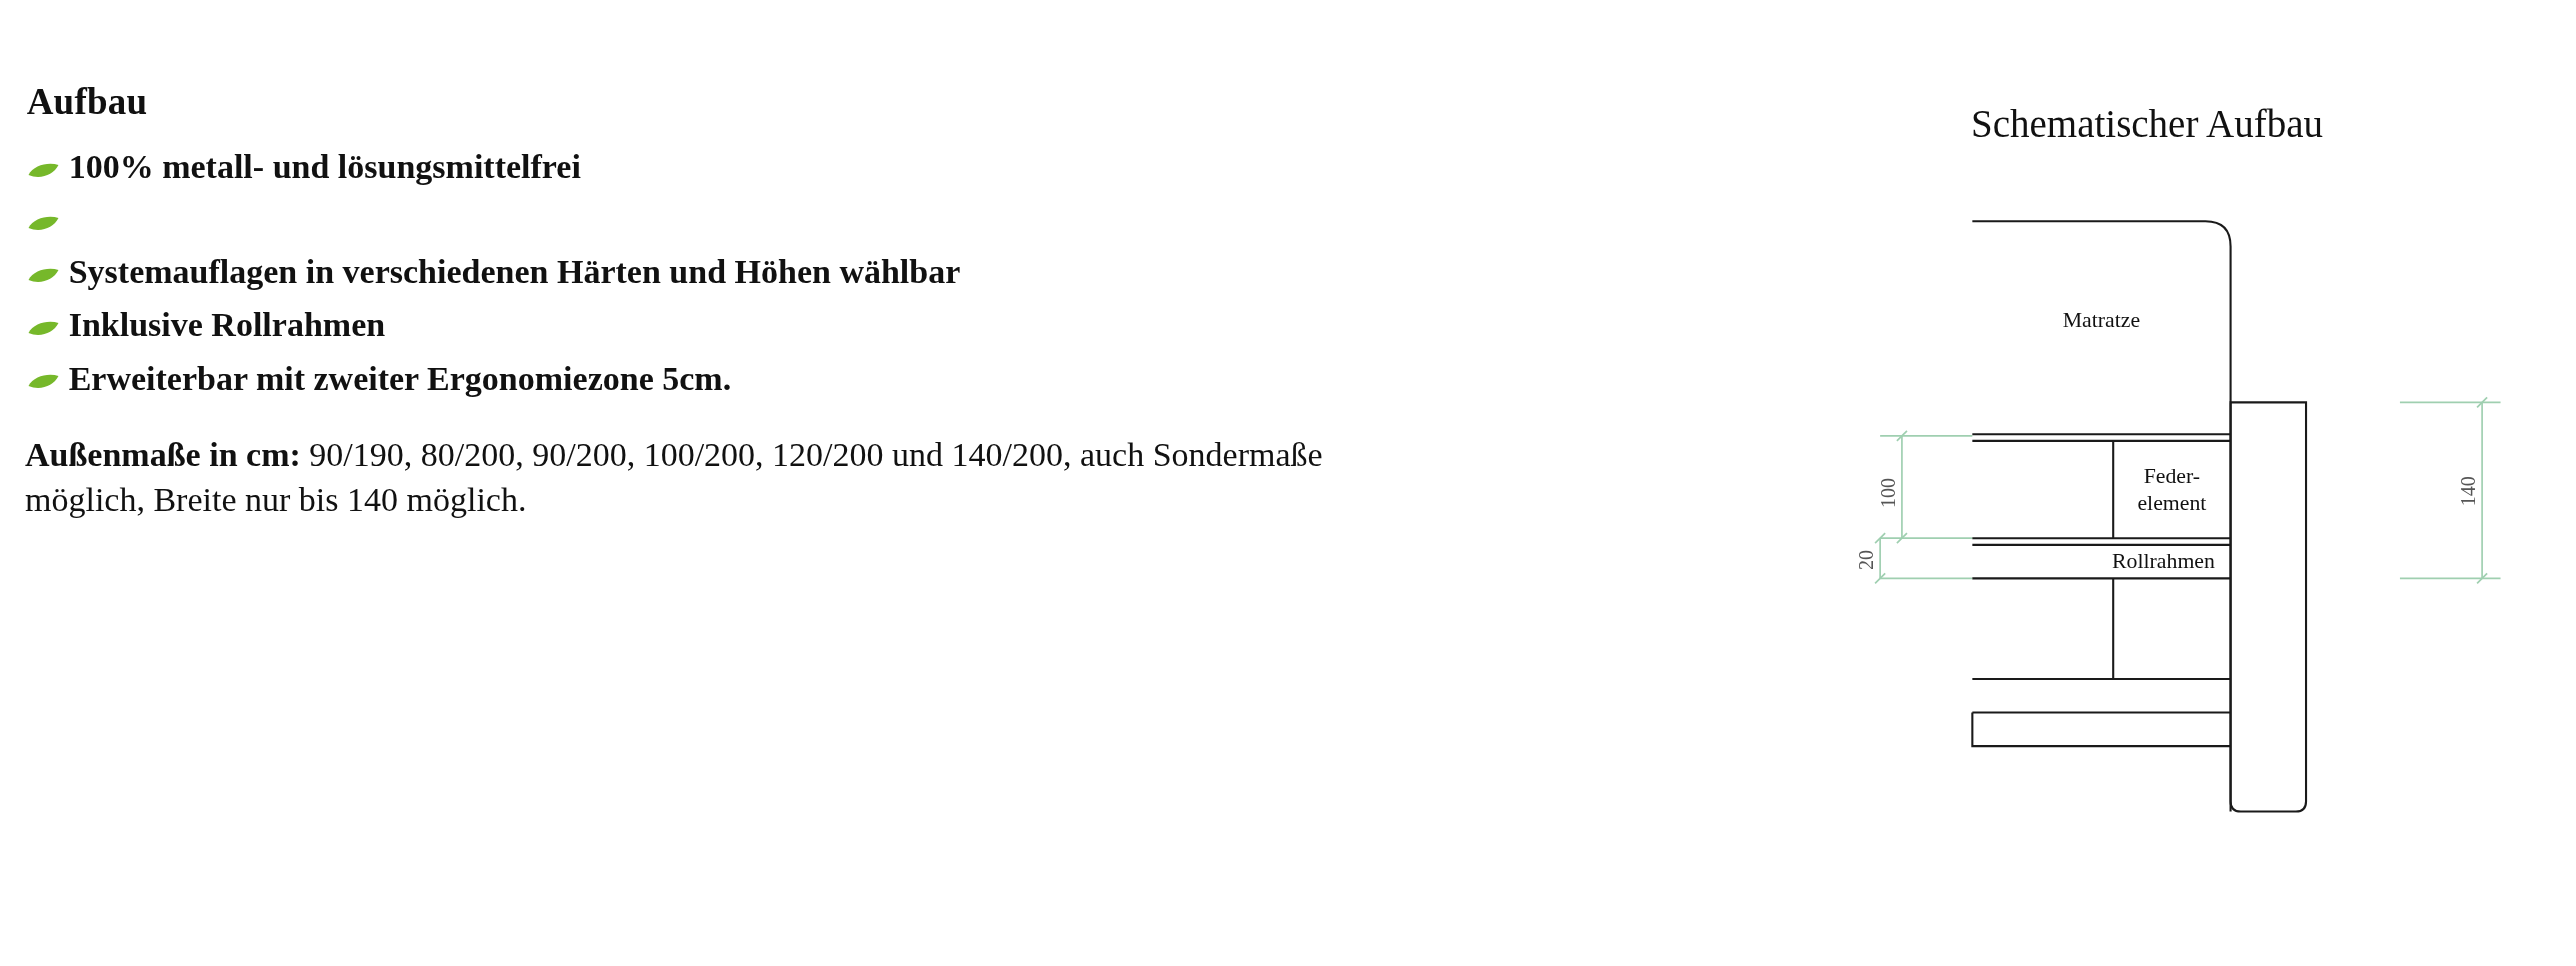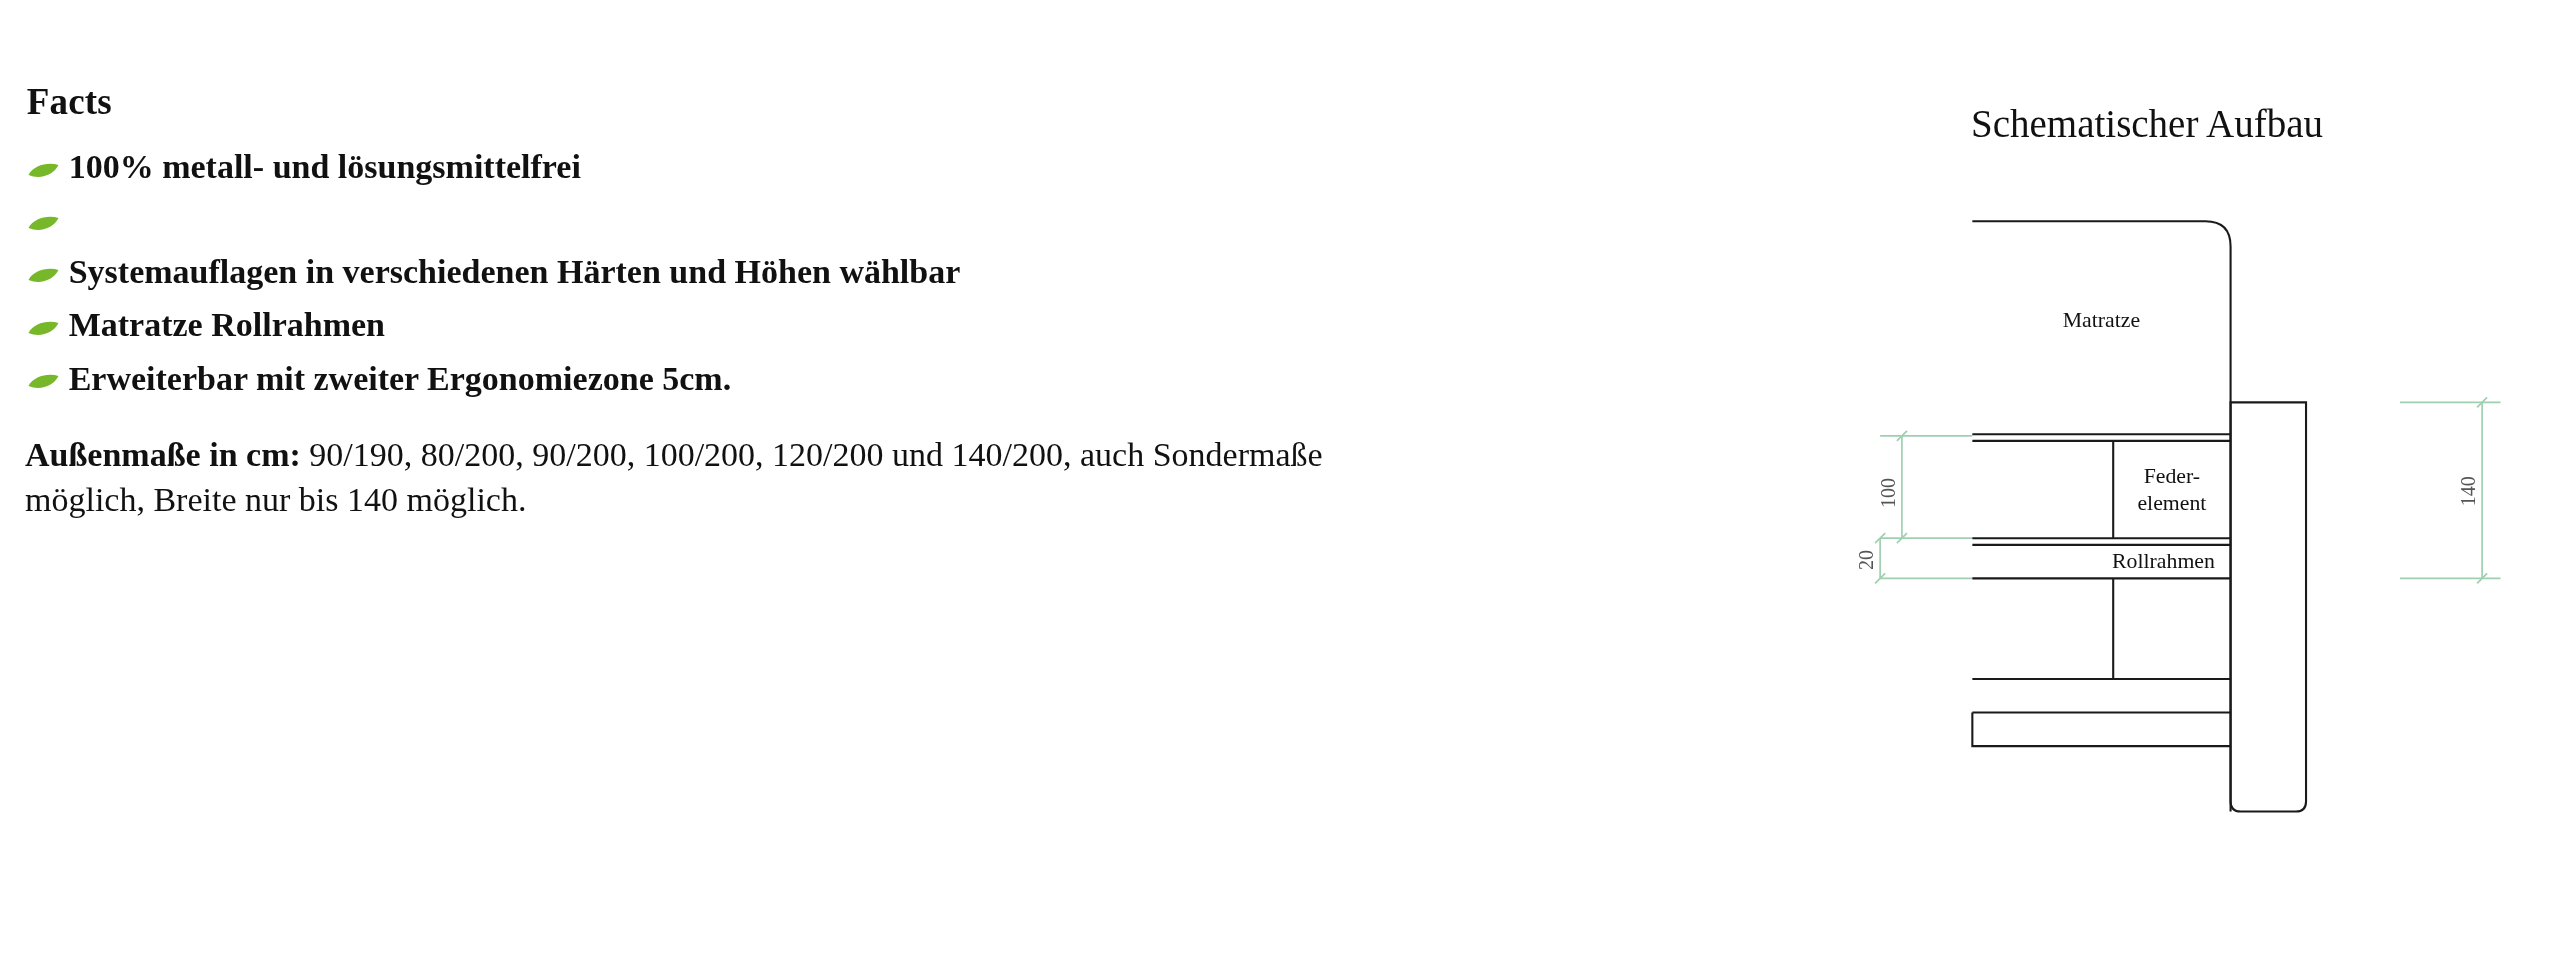--- a/index.html
+++ b/index.html
@@ -99,21 +99,21 @@
     font-family: "Liberation Serif", serif;
     font-size: 24px;
     fill: #555555;
   }
 </style>
 </head>
 <body>
 
 <section class="facts-panel">
 
-  <h2 class="facts-title">Facts</h2>
+  <h2 class="facts-title">Aufbau</h2>
 
   <ul class="facts-list">
 
     <li>
       <span class="leaf-icon">
         <svg viewBox="0 0 44 48" width="37" height="40" aria-hidden="true">
           <path d="M4 30 C10 18, 28 14, 40 18 C34 30, 18 36, 4 30 Z" fill="#76b82a"></path>
         </svg>
       </span>
       <span class="fact-text">100% metall- und lösungsmittelfrei</span>
@@ -136,21 +136,21 @@
       <span class="fact-text">Systemauflagen in verschiedenen Härten und Höhen wählbar</span>
     </li>
 
 
     <li>
       <span class="leaf-icon">
         <svg viewBox="0 0 44 48" width="37" height="40" aria-hidden="true">
           <path d="M4 30 C10 18, 28 14, 40 18 C34 30, 18 36, 4 30 Z" fill="#76b82a"></path>
         </svg>
       </span>
-      <span class="fact-text">Matratze Rollrahmen</span>
+      <span class="fact-text">Inklusive Rollrahmen</span>
     </li>
 
     <li>
       <span class="leaf-icon">
         <svg viewBox="0 0 44 48" width="37" height="40" aria-hidden="true">
           <path d="M4 30 C10 18, 28 14, 40 18 C34 30, 18 36, 4 30 Z" fill="#76b82a"></path>
         </svg>
       </span>
       <span class="fact-text">Erweiterbar mit zweiter Ergonomiezone 5cm.</span>
     </li>

